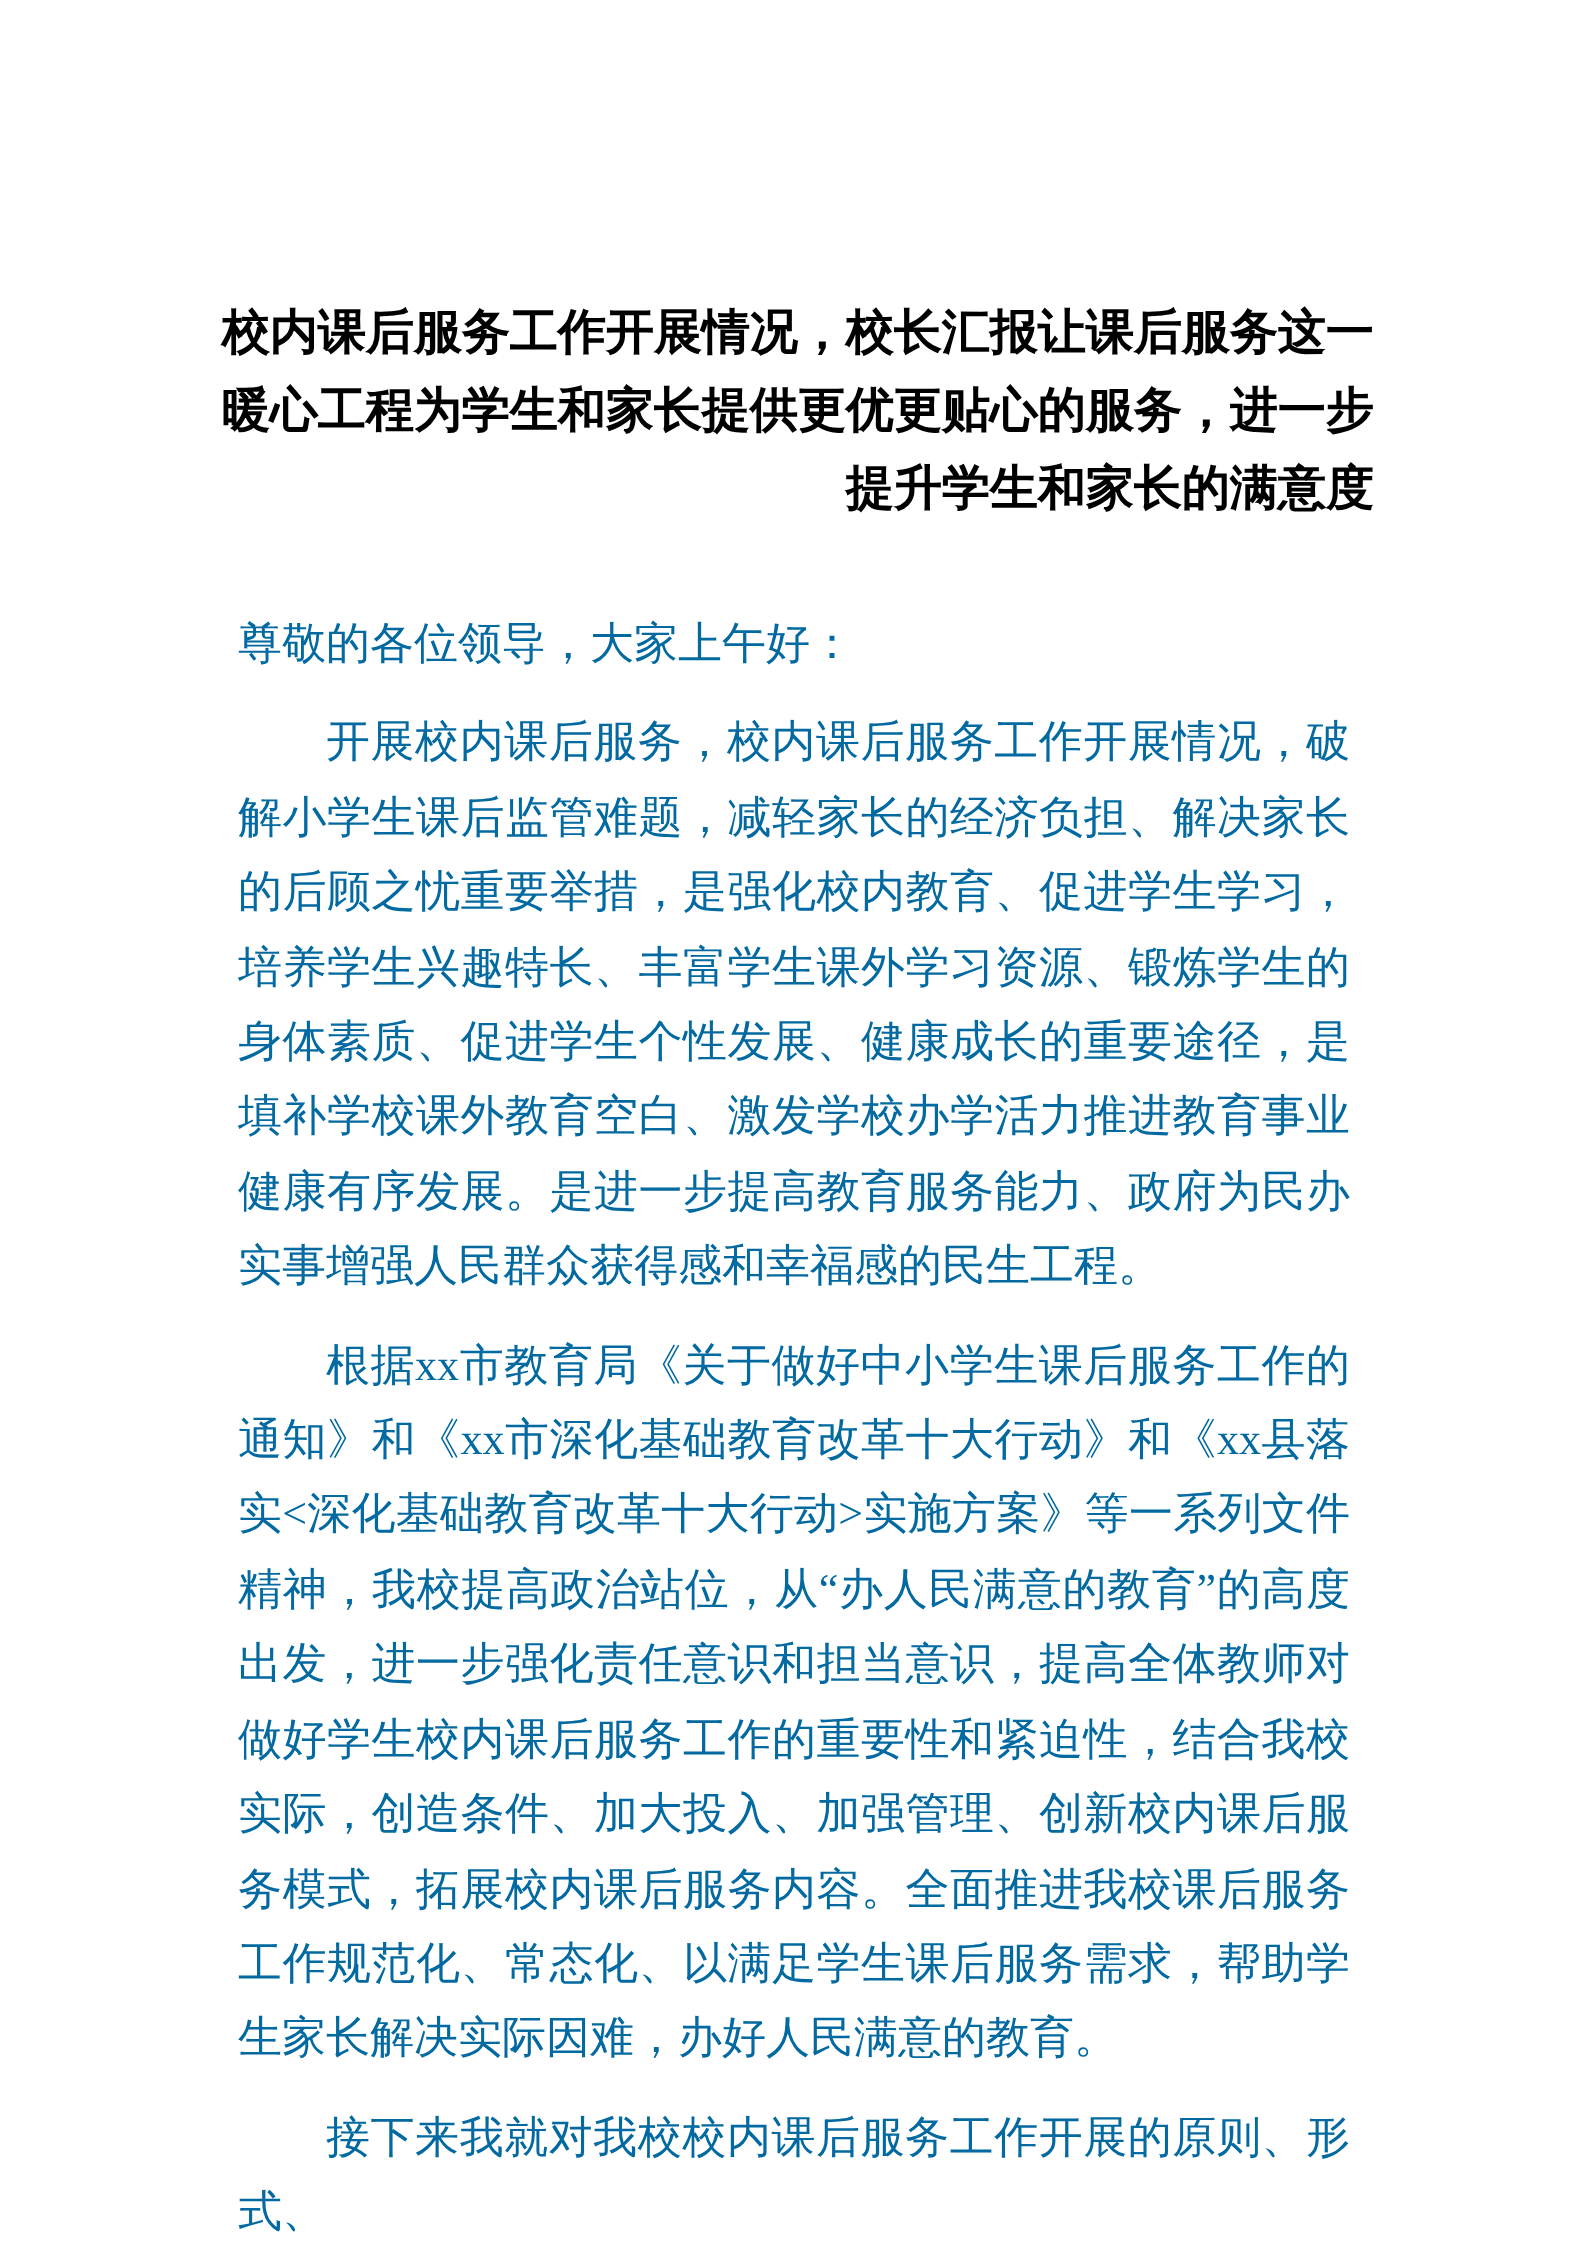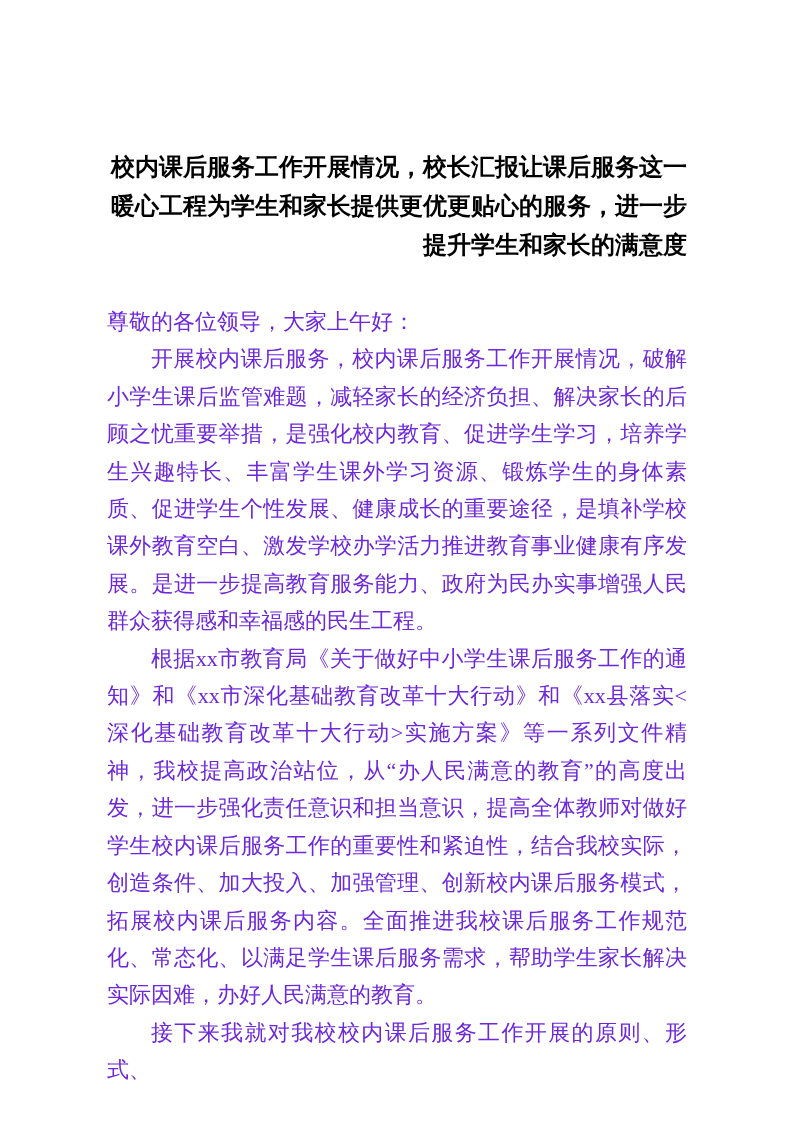--- a/index.html
+++ b/index.html
@@ -26,25 +26,25 @@
     .doc-title {
       margin: 0 0 38px 0;
       font-size: 24px;
       line-height: 39px;
       font-weight: bold;
       text-align: right;
       color: #000000;
       font-family: "Liberation Serif", "DejaVu Serif", serif;
     }
     .doc-body p.para {
-      margin: 0;
+      margin: 12px;
       font-size: 22px;
       line-height: 37.4px;
       text-align: justify;
-      color: #6d28d9;
+      color: #0369a1;
       font-family: "Liberation Serif", "DejaVu Serif", serif;
     }
     .doc-body p.para.indent {
       text-indent: 44px;
     }
   </style>
 </head>
 <body>
 
 <div class="page">

